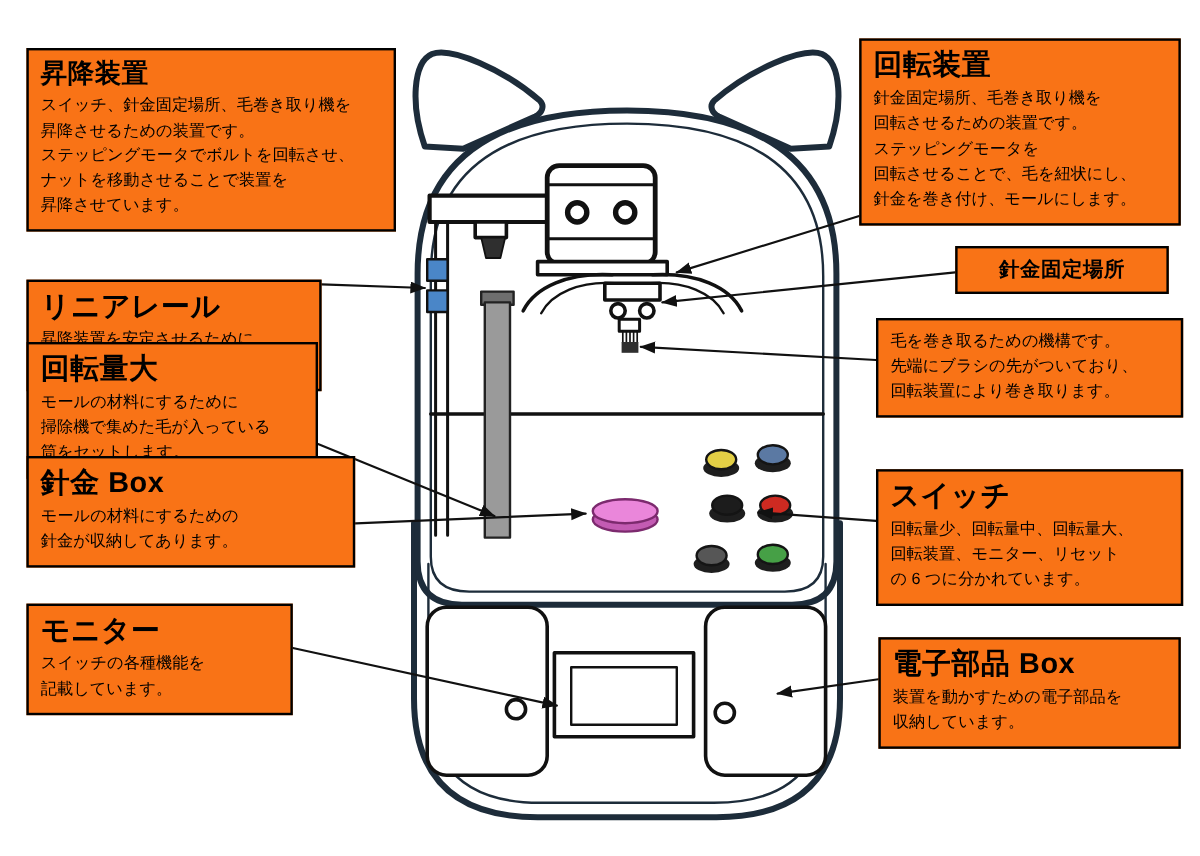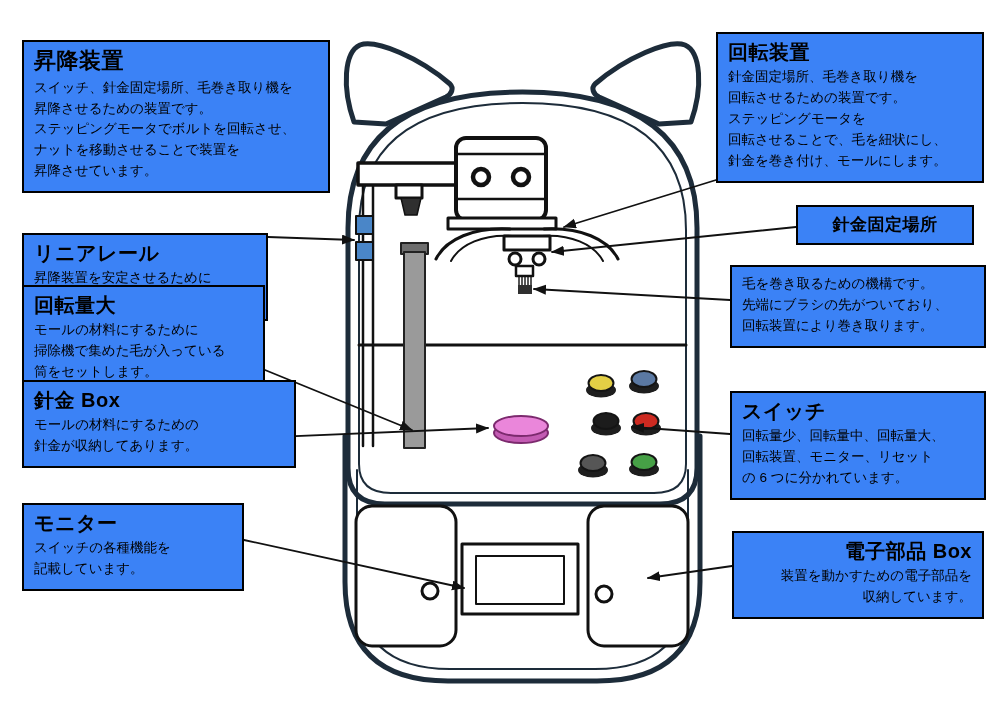--- a/index.html
+++ b/index.html
@@ -2,37 +2,37 @@
 <html><head>
 <meta charset="utf-8">
 <style>
   html,body{margin:0;padding:0;background:#fff;}
   .stage{
     position:relative;width:1000px;height:713px;background:#ffffff;overflow:hidden;
     font-family:"Liberation Sans","DejaVu Sans",sans-serif;color:#000;
   }
   .machine-svg{position:absolute;left:0;top:0;z-index:1;}
   .callout{
-    position:absolute;background:#3b82f6;border:2px solid #000;
+    position:absolute;background:#f97316;border:2px solid #000;
     padding:5px 10px 9px 10px;box-sizing:border-box;z-index:2;
   }
-  .callout-title{font-weight:bold;font-size:20px;line-height:1.3;letter-spacing:0.5px;}
+  .callout-title{font-weight:bold;font-size:24px;line-height:1.3;letter-spacing:0.5px;}
   .callout-body{font-size:13.5px;line-height:1.55;white-space:pre-line;margin-top:2px;}
   #co-lift{left:22px;top:40px;width:308px;}
   #co-lift .callout-title{font-size:22px;}
   #co-linear-rail{left:22px;top:196px;width:246px;margin-top:37px;}
   #co-vacuum-tube{left:22px;top:285px;width:243px;}
   #co-wire-box{left:22px;top:380px;width:274px;}
   #co-monitor{left:22px;top:503px;width:222px;}
   #co-rotator{left:716px;top:32px;width:268px;}
   #co-wire-holder{left:796px;top:205px;width:178px;text-align:center;padding:7px 10px;}
   #co-wire-holder .callout-title{font-size:17px;}
   #co-hair-winder{left:730px;top:265px;width:256px;}
   #co-switch{left:730px;top:391px;width:256px;}
-  #co-electronics{left:732px;top:531px;width:252px;text-align:right;}
+  #co-electronics{left:732px;top:531px;width:252px;}
 </style>
 </head>
 <body>
 
 <div class="stage">
 
   <svg class="machine-svg" width="1000" height="713" viewBox="0 0 1000 713">
     <defs>
       <marker id="arrowhead" markerWidth="14" markerHeight="11" refX="12" refY="5" orient="auto" markerUnits="userSpaceOnUse">
         <polygon points="0,0 13,5 0,10" fill="#111"></polygon>

